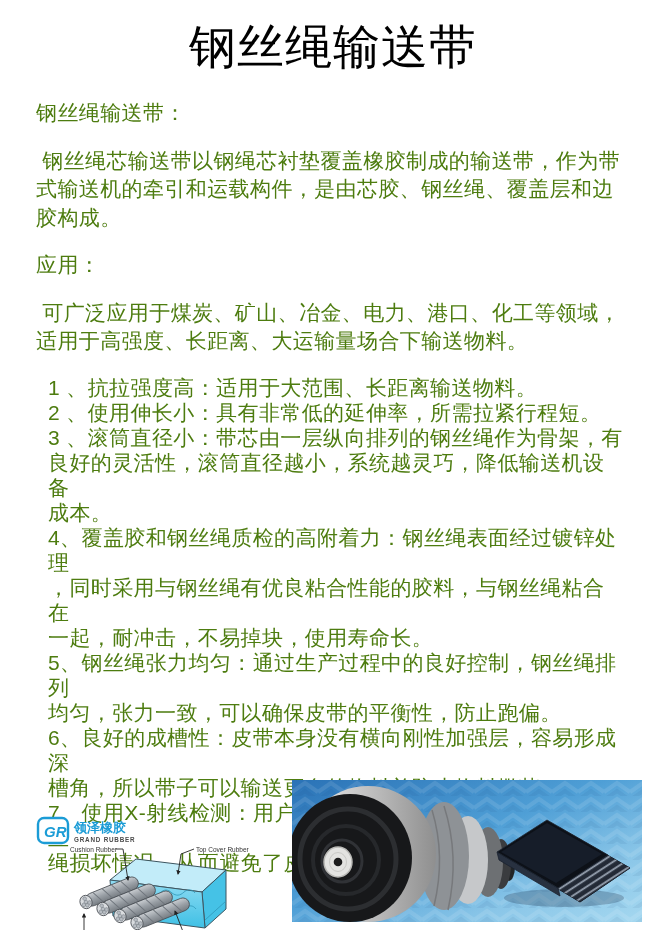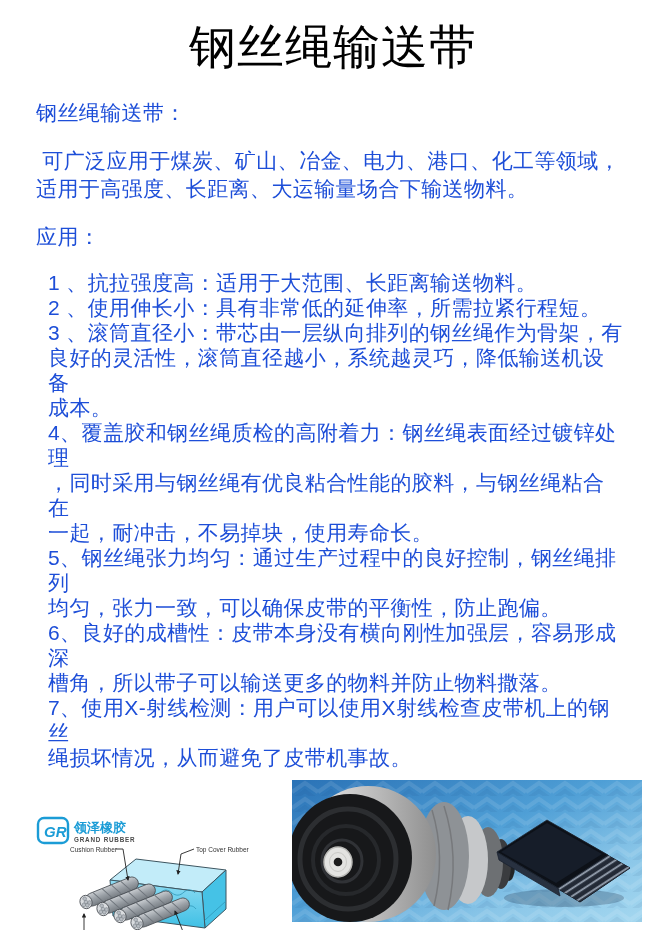--- a/index.html
+++ b/index.html
@@ -19,21 +19,21 @@
     letter-spacing:1px;
   }
   .body-text{
     position:absolute;top:99px;left:36px;width:600px;
   }
   .para{
     margin:0 0 19px 0;
     font-size:21px;line-height:28.5px;
     white-space:pre-wrap;
     letter-spacing:0.4px;
-    color:#1d4ed8;
+    color:#4d7c0f;
   }
   .para.tight{margin-bottom:0;line-height:27px;}
   .para.features{margin:12px;line-height:25px;}
   .figures{position:absolute;left:0;top:780px;width:666px;height:144px;}
   .diagram-box{position:absolute;left:30px;top:0px;width:228px;height:140px;margin-top:36px;}
   .photo-box{position:absolute;left:292px;top:0px;width:350px;height:142px;}
   svg{display:block;}
   .diagram-label{font-size:6.5px;fill:#333;font-family:"Liberation Sans","DejaVu Sans",sans-serif;}
   .logo-cn{font-size:13px;font-weight:bold;fill:#1b9cd6;font-family:"Liberation Sans","DejaVu Sans",sans-serif;}
   .logo-en{font-size:6.3px;font-weight:bold;fill:#4a4a4a;letter-spacing:0.8px;font-family:"Liberation Sans","DejaVu Sans",sans-serif;}
@@ -41,23 +41,26 @@
 </style>
 </head>
 <body>
 
 <div class="page">
 
   <h1 class="page-title">钢丝绳输送带</h1>
 
   <div class="body-text">
     <p class="para">钢丝绳输送带：</p>
+    <p class="para"> 钢丝绳芯输送带以钢绳芯衬垫覆盖橡胶制成的输送带，作为带
+式输送机的牵引和运载构件，是由芯胶、钢丝绳、覆盖层和边
+胶构成。</p>
+    <p class="para">应用：</p>
     <p class="para"> 可广泛应用于煤炭、矿山、冶金、电力、港口、化工等领域，
 适用于高强度、长距离、大运输量场合下输送物料。</p>
-    <p class="para">应用：</p>
     <p class="para features">1 、抗拉强度高：适用于大范围、长距离输送物料。
 2 、使用伸长小：具有非常低的延伸率，所需拉紧行程短。
 3 、滚筒直径小：带芯由一层纵向排列的钢丝绳作为骨架，有
 良好的灵活性，滚筒直径越小，系统越灵巧，降低输送机设备
 成本。
 4、覆盖胶和钢丝绳质检的高附着力：钢丝绳表面经过镀锌处理
 ，同时采用与钢丝绳有优良粘合性能的胶料，与钢丝绳粘合在
 一起，耐冲击，不易掉块，使用寿命长。
 5、钢丝绳张力均匀：通过生产过程中的良好控制，钢丝绳排列
 均匀，张力一致，可以确保皮带的平衡性，防止跑偏。

